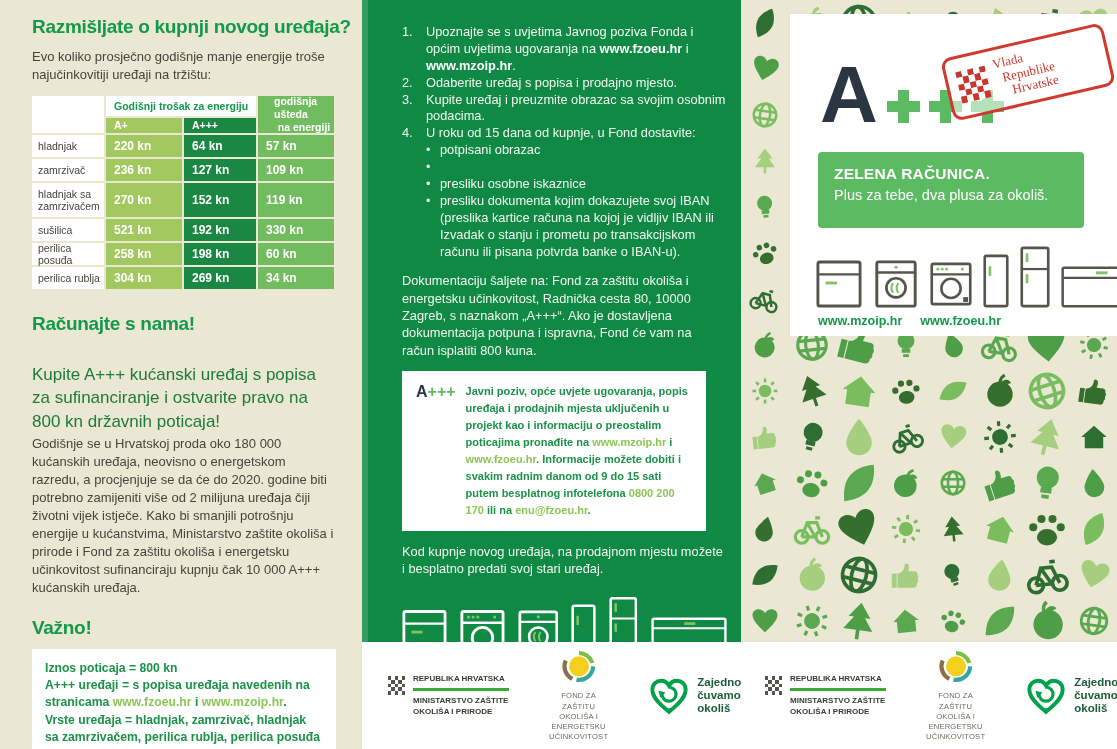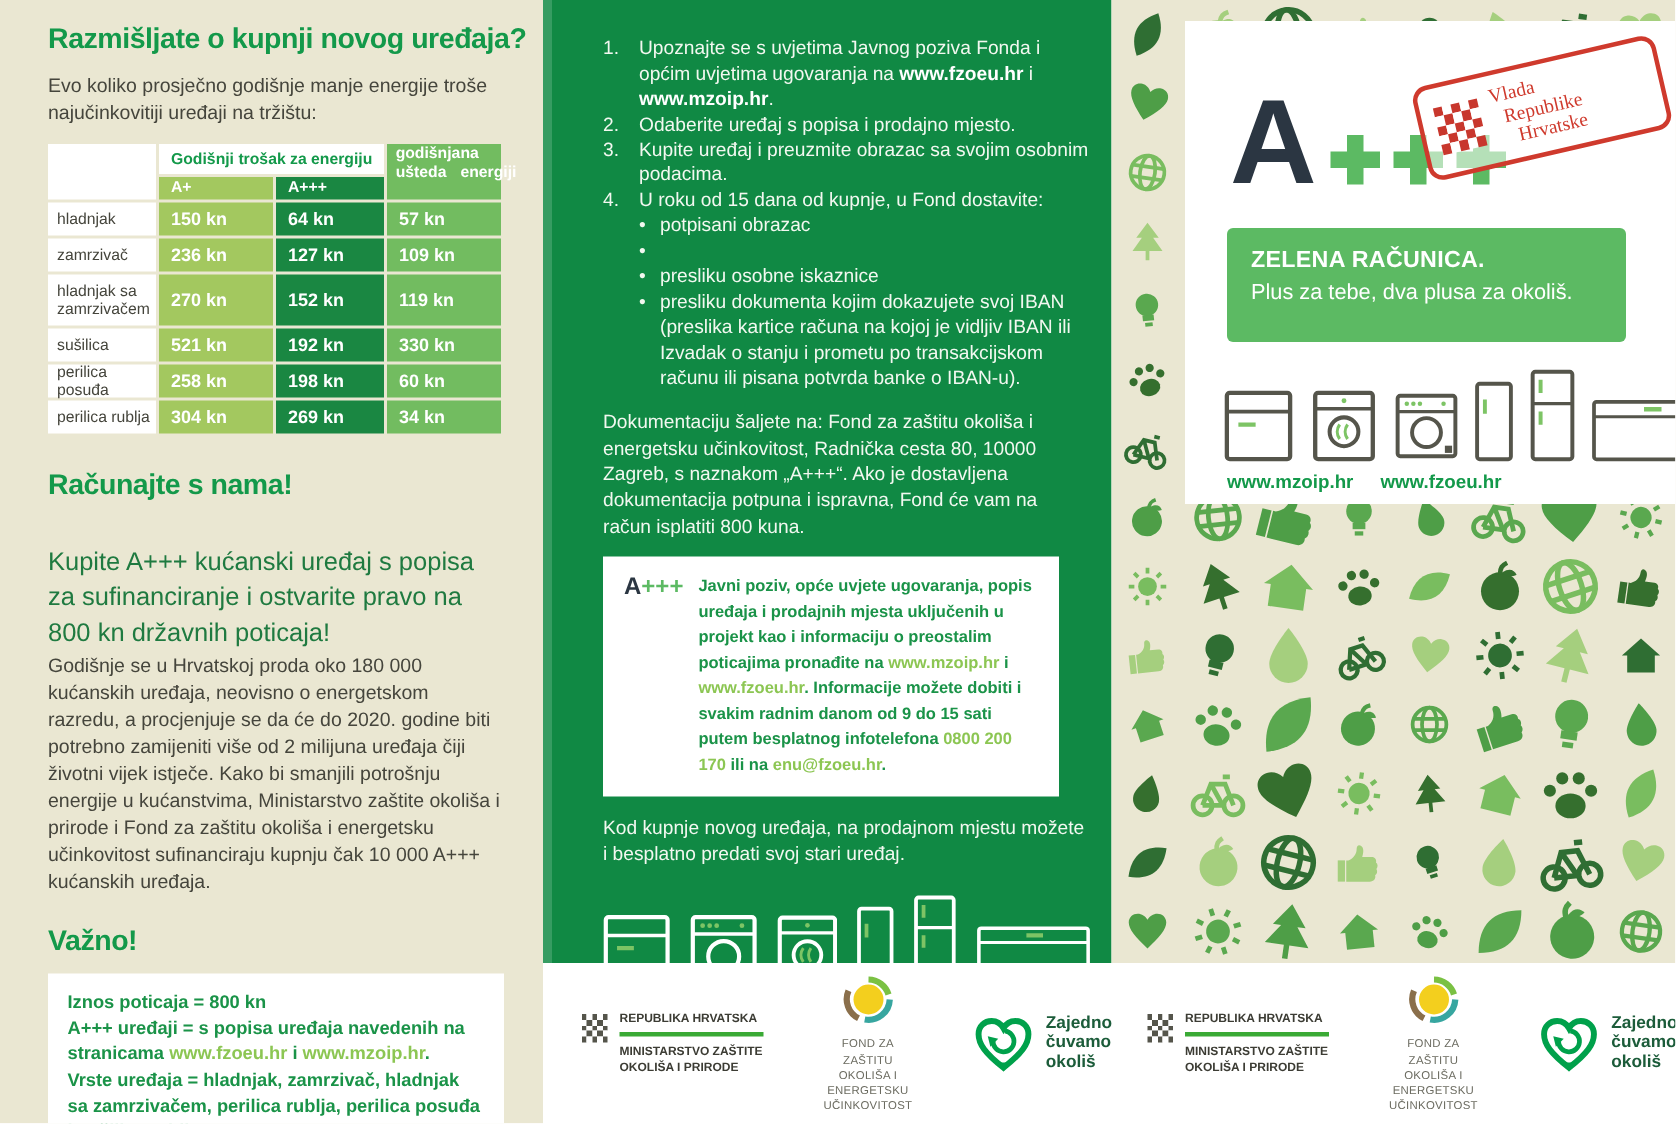--- a/index.html
+++ b/index.html
@@ -9,21 +9,21 @@
   .panel-left{position:absolute;left:0;top:0;width:362px;height:749px;background:var(--beige);
               padding:16px 26px 0 32px;box-sizing:border-box;}
   .h-green{font-size:19px;font-weight:bold;color:var(--heading_green);letter-spacing:-0.3px;white-space:nowrap;margin:0;}
   .intro{margin-top:10px;font-size:13px;line-height:1.38;color:var(--body_text);}
   .etable{margin-top:12px;display:grid;grid-template-columns:72px 76px 72px 76px;
           grid-template-rows:20px 15px 22px 22px 34px 22px 22px 22px;gap:2px;width:302px;}
   .cell{display:flex;align-items:center;box-sizing:border-box;}
   .corner{grid-area:1/1/3/2;background:#fff;}
   .hmain{grid-area:1/2/2/4;background:#fff;color:var(--heading_green);font-weight:bold;font-size:10.5px;padding-left:8px;}
   .hsave{grid-area:1/4/3/5;background:var(--table_mid);color:#fff;font-weight:bold;font-size:10.5px;
-         padding-left:16px;flex-direction:row;align-items:flex-start;justify-content:center;line-height:1.25;}
+         padding-left:16px;flex-direction:column;align-items:center;justify-content:center;line-height:1.25;}
   .ha1{grid-area:2/2/3/3;background:var(--table_light);color:#fff;font-weight:bold;font-size:10.5px;padding-left:8px;}
   .ha3{grid-area:2/3/3/4;background:var(--table_dark);color:#fff;font-weight:bold;font-size:10.5px;padding-left:8px;}
   .lbl{background:#fff;color:var(--body_text);font-size:10.5px;padding-left:6px;line-height:1.15;}
   .c1{background:var(--table_light);}  .c3{background:var(--table_dark);}  .cs{background:var(--table_mid);}
   .c1,.c3,.cs{color:#fff;font-weight:bold;font-size:12px;padding-left:8px;}
   .sec-title{margin-top:24px;}
   .lead{margin-top:28px;font-size:17px;line-height:1.38;font-weight:normal;color:var(--lead_green);}
   .bodytxt{font-size:13px;line-height:1.38;color:var(--body_text);margin-top:2px;}
   .vazno-box{margin-top:10px;background:#fff;padding:11px 13px;font-size:12.2px;line-height:1.42;
              font-weight:bold;color:var(--box_text_green);}
@@ -206,21 +206,21 @@
       <div class="cell corner"></div>
       <div class="cell hmain">Godišnji trošak za energiju</div>
       <div class="cell hsave">
         <span>godišnja ušteda</span>
         <span>na energiji</span>
       </div>
       <div class="cell ha1">A+</div>
       <div class="cell ha3">A+++</div>
 
       <div class="cell lbl">hladnjak</div>
-      <div class="cell c1">150 kn</div>
+      <div class="cell c1">220 kn</div>
       <div class="cell c3">64 kn</div>
       <div class="cell cs">57 kn</div>
 
       <div class="cell lbl">zamrzivač</div>
       <div class="cell c1">236 kn</div>
       <div class="cell c3">127 kn</div>
       <div class="cell cs">109 kn</div>
 
       <div class="cell lbl">hladnjak sa zamrzivačem</div>
       <div class="cell c1">270 kn</div>

